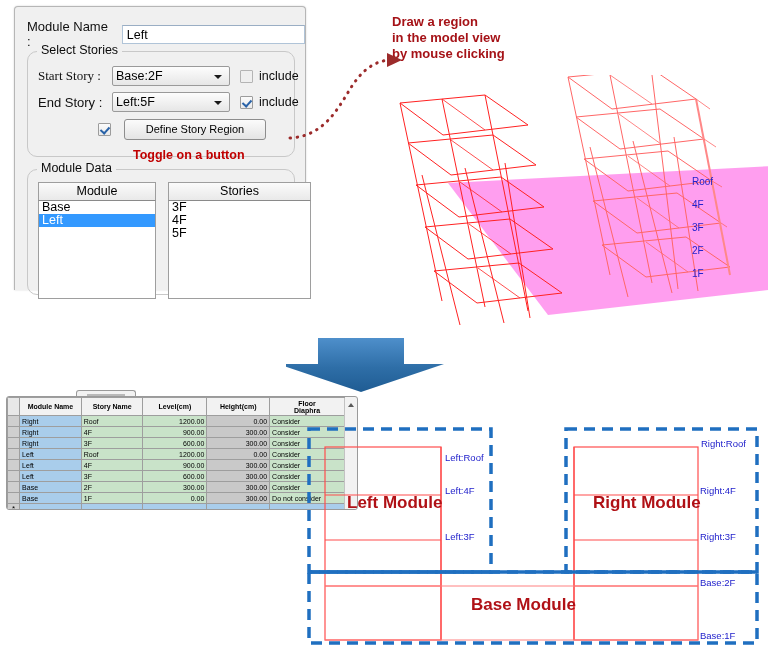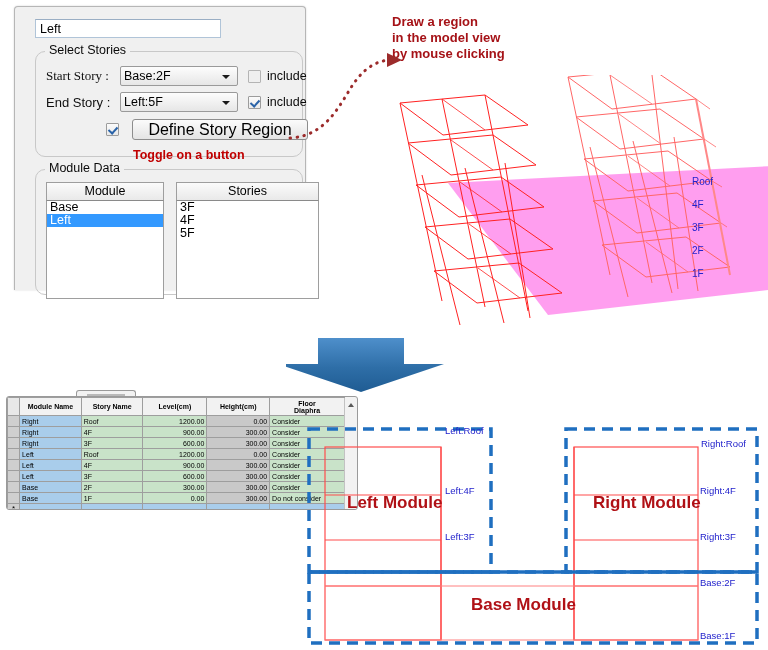--- a/index.html
+++ b/index.html
@@ -54,21 +54,20 @@
     line-height: 17px;
     margin-left: 8px;
     font-family: "Liberation Sans", sans-serif;
   }
 
   .groupbox {
     position: absolute;
     border: 1px solid #c8c8c8;
     border-radius: 10px;
     box-sizing: border-box;
-    margin-left: 8px;
   }
   .groupbox > .gb-title {
     position: absolute;
     top: -9px; left: 9px;
     background: #f0f0f0;
     padding: 0 4px;
     font-size: 12.5px;
     color: #0a0a0a;
   }
   #gb-select { left: 12px; top: 44px; width: 268px; height: 106px; }
@@ -110,26 +109,26 @@
     left: 3px; top: 1px;
     width: 4px; height: 7px;
     border: solid #2a63a8;
     border-width: 0 2px 2px 0;
     transform: rotate(42deg);
   }
   .chk.off { background: #efefef; border-color: #b4b4b4; }
   .chklabel { font-size: 12.5px; color: #0a0a0a; margin-left: 6px; }
 
   .btn {
-    width: 176px; height: 21px;
+    width: 142px; height: 21px;
     background: linear-gradient(#fbfbfb,#e4e4e4);
     border: 1px solid #8d8d8d;
     border-radius: 3px;
     box-sizing: border-box;
-    font-size: 16px;
+    font-size: 11px;
     color: #000;
     text-align: center;
     line-height: 19px;
     font-family: "Liberation Sans", sans-serif;
   }
 
   .listhdr {
     background: linear-gradient(#fbfbfb,#e9e9e9);
     border: 1px solid #9e9e9e;
     border-bottom-color: #8a8a8a;
@@ -266,20 +265,21 @@
   }
 </style>
 </head>
 <body>
 
 <div id="root">
 
   <div class="dialog">
 
     <div class="row-modname">
+      <span class="lbl">Module Name :</span>
       <div class="txtbox">Left</div>
     </div>
 
     <div class="groupbox" id="gb-select">
       <span class="gb-title">Select Stories</span>
 
       <div class="frow" style="left:10px; top:14px;">
         <span class="lbl" style="width:74px;font-family:Liberation Serif, serif;">Start Story :</span>
         <div class="combo">
           <span>Base:2F</span>
@@ -557,21 +557,21 @@
         <path d="M 4 147 L 452 147 L 452 218 L 4 218 Z"></path>
       </g>
 
       <line x1="4" y1="147" x2="452" y2="147" stroke="#1f6fc0" stroke-width="3.5"></line>
     </svg>
 
     <div class="modlabel" style="left:42px; top:68px;">Left Module</div>
     <div class="modlabel" style="left:288px; top:68px;">Right Module</div>
     <div class="modlabel" style="left:166px; top:170px;">Base Module</div>
 
-    <div class="storylabel" style="left:140px; top:0;">Left:Roof</div>
+    <div class="storylabel" style="left:140px; top:27px;">Left:Roof</div>
     <div class="storylabel" style="left:140px; top:60px;">Left:4F</div>
     <div class="storylabel" style="left:140px; top:106px;">Left:3F</div>
 
     <div class="storylabel" style="left:396px; top:13px;">Right:Roof</div>
     <div class="storylabel" style="left:395px; top:60px;">Right:4F</div>
     <div class="storylabel" style="left:395px; top:106px;">Right:3F</div>
 
     <div class="storylabel" style="left:395px; top:152px;">Base:2F</div>
     <div class="storylabel" style="left:395px; top:205px;">Base:1F</div>
   </div>

